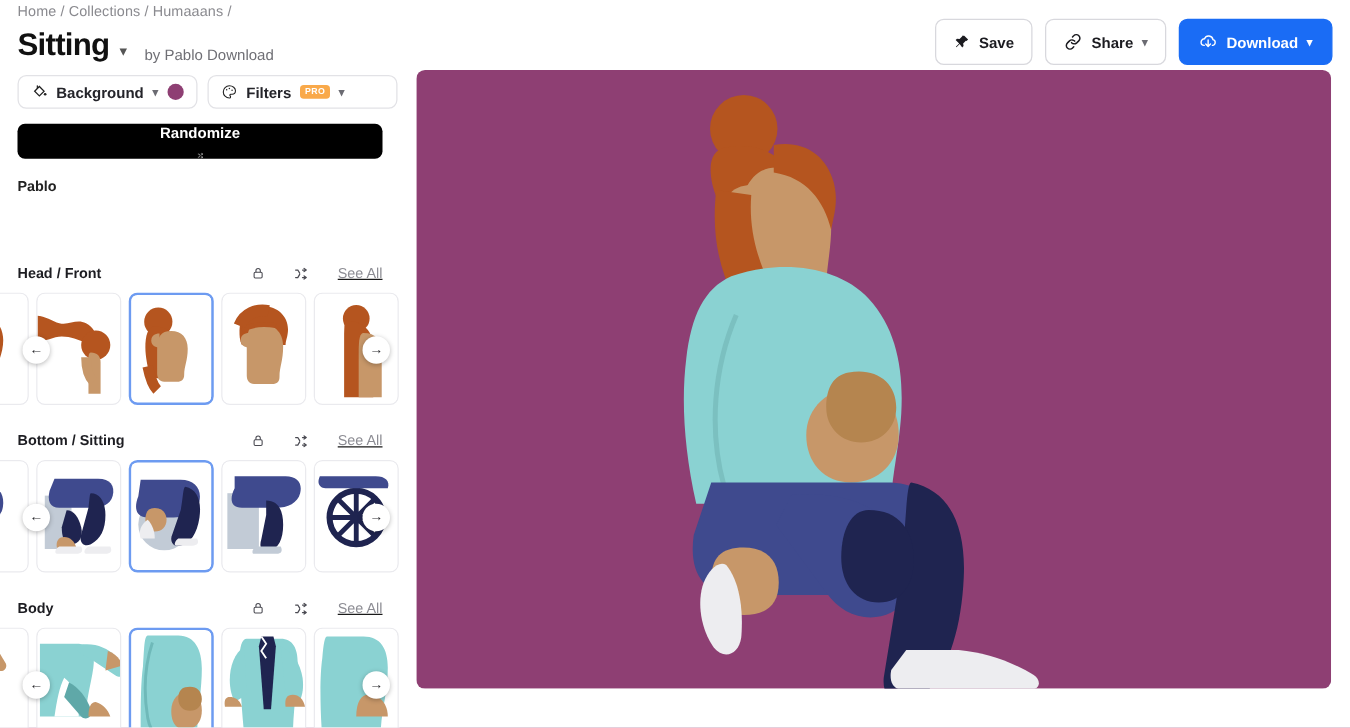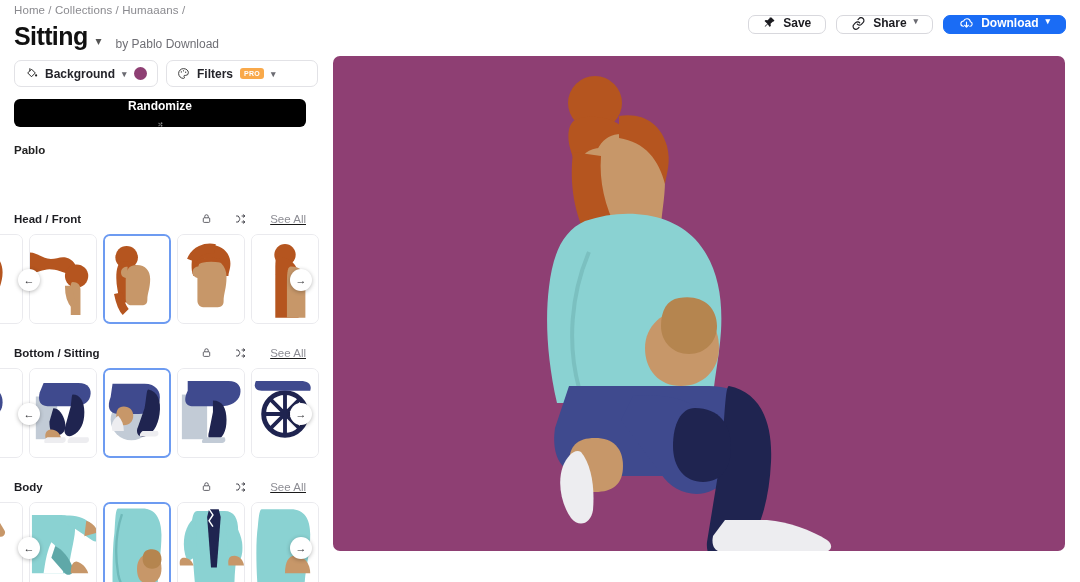--- a/index.html
+++ b/index.html
@@ -113,22 +113,22 @@
     border-radius: 7px; overflow: hidden;
   }
   .canvas svg { display: block; width: 100%; height: 100%; }
 
   
   .actions {
     position: absolute; right: 14px; top: 15px;
     display: flex; gap: 10px; align-items: center;
   }
   .act {
-    height: 19px; border-radius: 7px; border: 1px solid #d8d8dd;
-    background: #fff; display: flex; align-items: flex-start; gap: 7px;
+    height: 37px; border-radius: 7px; border: 1px solid #d8d8dd;
+    background: #fff; display: flex; align-items: center; gap: 7px;
     padding: 0 14px; font-size: 12px; font-weight: 700; color: #1b1b20;
     cursor: pointer; white-space: nowrap;
   }
   .act.primary {
     background: #1a6cf5; border-color: #1a6cf5; color: #fff; padding: 0 15px;
   }
   .act.primary .caret { color: #fff; }
   svg.icn { display: block; }
 </style>
 </head>

